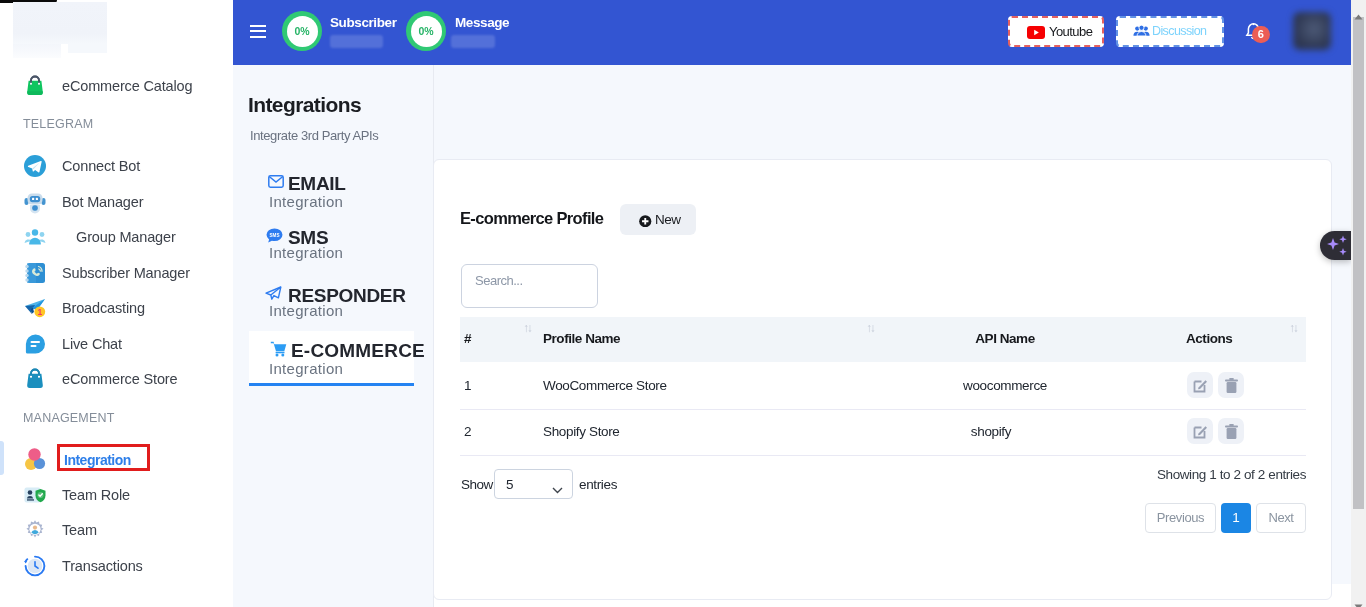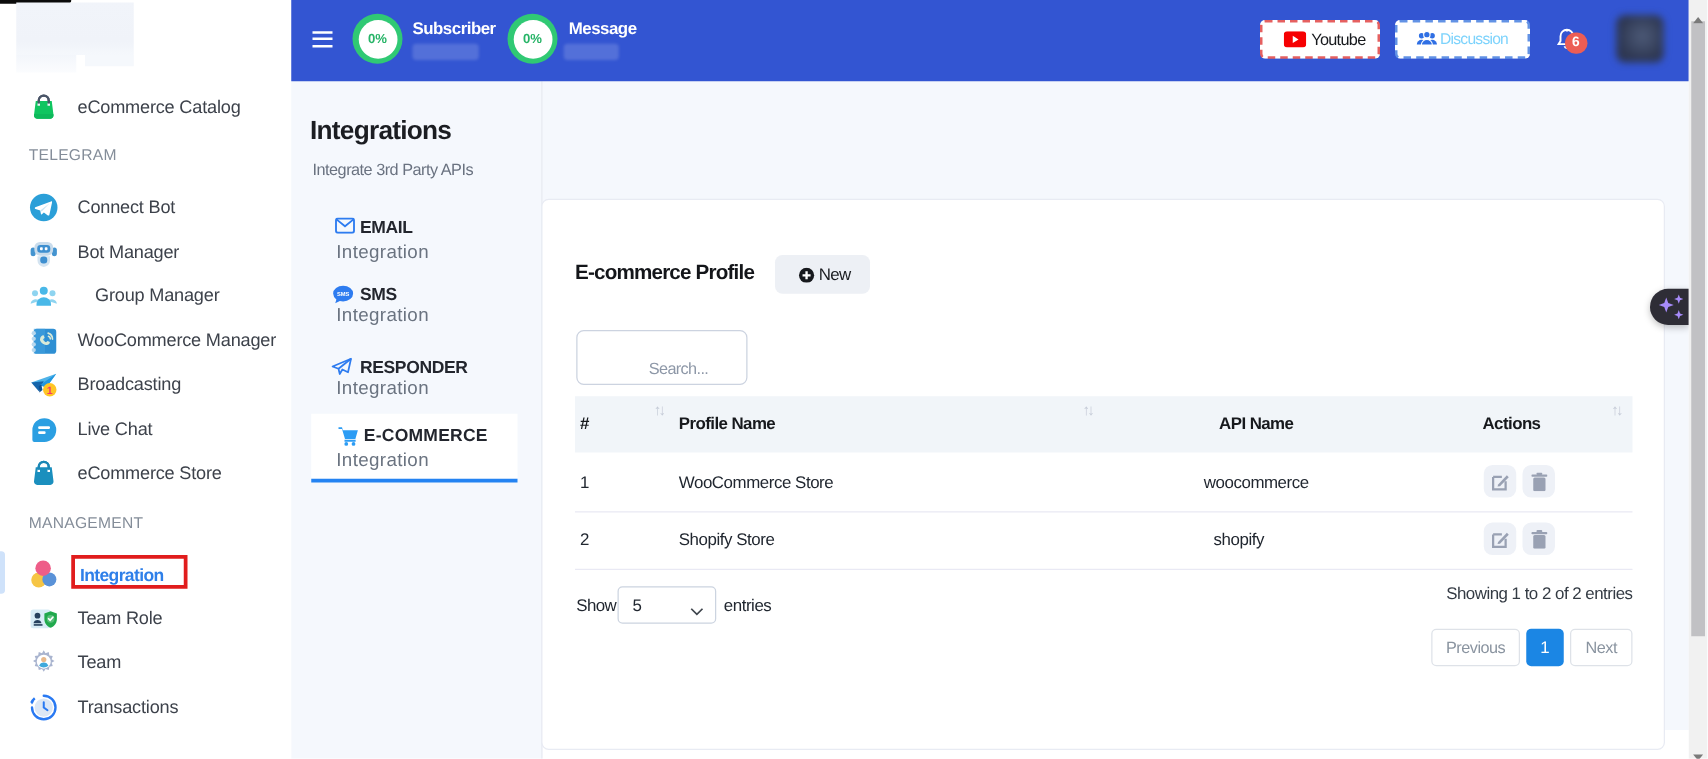--- a/index.html
+++ b/index.html
@@ -3,21 +3,21 @@
 <meta charset="utf-8">
 <style>
   * { margin:0; padding:0; box-sizing:border-box; }
   html,body { width:1366px; height:607px; overflow:hidden; background:#fff;
     font-family:"Liberation Sans", sans-serif; }
   .abs { position:absolute; }
   body { position:relative; }
   .mtext { font-size:14.5px; color:#3d424b; letter-spacing:-0.15px; }
   .mhead { font-size:12.5px; color:#848d99; letter-spacing:0.2px; }
   .icon svg { display:block; }
-  .tablabel { font-size:14px; font-weight:700; color:#23262e; letter-spacing:-0.3px; }
+  .tablabel { font-size:19px; font-weight:700; color:#23262e; letter-spacing:-0.3px; }
   .tabsub { font-size:15px; color:#6a7380; letter-spacing:0.3px; }
   .th { font-size:13.5px; font-weight:700; color:#17191d; letter-spacing:-0.45px; }
   .td { font-size:13.5px; color:#212730; letter-spacing:-0.35px; }
   .sorticon { font-size:12px; color:#c5cbd7; letter-spacing:-2.2px; }
   .actbtn { width:26px; height:26px; background:#eef1f7; border-radius:7px;
             display:flex; align-items:center; justify-content:center; }
   .pgbtn { height:30px; background:#fff; border:1px solid #dee2e8; border-radius:4px;
            color:#8a94a0; font-size:13px; letter-spacing:-0.4px; text-align:center; line-height:28px; }
   .nvlbl { font-size:13.5px; font-weight:700; color:#fff; letter-spacing:-0.4px; }
 </style>
@@ -88,21 +88,21 @@
     <rect x="4" y="2" width="18" height="20" rx="2.5" fill="#2e8fd3"></rect>
     <rect x="4" y="2" width="9" height="20" fill="#44a3e0" opacity="0.55"></rect>
     <circle cx="4" cy="5.5" r="1.7" fill="#b8d8ee"></circle>
         <circle cx="4" cy="10" r="1.7" fill="#b8d8ee"></circle>
     <circle cx="4" cy="14.5" r="1.7" fill="#b8d8ee"></circle>
         <circle cx="4" cy="19" r="1.7" fill="#b8d8ee"></circle>
     <path d="M9 10.5 c0 -1.8 1.6 -3.4 3 -3.2 l.7 1.9 -1.2 1.1 c.3 1 1.2 2 2.3 2.4 l1.3 -1 1.8 .9 c0 1.5 -1.5 2.7 -3 2.4 -2.4 -.5 -4.9 -2.6 -4.9 -4.5 z" fill="#d9ead8"></path>
     <path d="M15.5 5.5 a5 5 0 0 1 3.5 4.8 M15.8 8 a2.3 2.3 0 0 1 1.5 2.1" fill="none" stroke="#d9ead8" stroke-width="1.3" stroke-linecap="round"></path>
   </svg>
     </div>
-  <div class="abs mtext" style="left:62px; top:265px;">WooCommerce Manager</div>
+  <div class="abs mtext" style="left:62px; top:265px;">Subscriber Manager</div>
 
   <div class="abs icon" style="left:23px; top:296px;">
       <svg width="24" height="24" viewBox="0 0 24 24">
     <path d="M2 10 L22 3 L14 14 z" fill="#4fb3e8"></path>
     <path d="M2 10 L12 9 L8 17 z" fill="#1565ab"></path>
     <path d="M22 3 L14 14 L9 12 z" fill="#2196e0"></path>
     <path d="M8 13 l2 -1.5 1 4.5 -2.5 2 z" fill="#0d4f91"></path>
     <circle cx="16.8" cy="15.8" r="5.4" fill="#ffc525"></circle>
     <text x="16.8" y="19" text-anchor="middle" font-size="8.5" font-weight="bold" fill="#f4386a" font-family="Liberation Sans">1</text>
   </svg>
@@ -264,21 +264,21 @@
   <div class="abs" style="left:26px; top:49px; font-size:16.5px; font-weight:700; color:#14161a; letter-spacing:-0.65px;">E-commerce Profile</div>
 
   <div class="abs" style="left:186px; top:44px; width:76px; height:31px; background:#edf0f5; border-radius:6px;"></div>
   <div class="abs" style="left:205px; top:53px;"><svg width="12.5" height="12.5" viewBox="0 0 14 14">
     <circle cx="7" cy="7" r="6.8" fill="#17191d"></circle>
     <path d="M7 3.4 v7.2 M3.4 7 h7.2" stroke="#fff" stroke-width="2.1"></path>
   </svg></div>
   <div class="abs" style="left:221px; top:52px; font-size:13.5px; color:#1a1c20; letter-spacing:-0.5px;">New</div>
 
   <div class="abs" style="left:27px; top:104px; width:137px; height:44px; background:#fff; border:1px solid #ccd3e0; border-radius:6px;"></div>
-  <div class="abs" style="left:41px; top:127px; font-size:13px; color:#8d97a7; letter-spacing:-0.5px;margin-left:44px;">Search...</div>
+  <div class="abs" style="left:41px; top:113px; font-size:13px; color:#8d97a7; letter-spacing:-0.5px;">Search...</div>
 
   <div class="abs" style="left:26px; top:157px; width:846px; height:45px; background:#f1f5f9;"></div>
   <div class="abs th" style="left:30px; top:171px;">#</div>
   <div class="abs sorticon" style="left:89px; top:161px;">↑↓</div>
   <div class="abs th" style="left:109px; top:171px;">Profile Name</div>
   <div class="abs sorticon" style="left:432px; top:161px;">↑↓</div>
   <div class="abs th" style="left:486px; top:171px; width:170px; text-align:center;">API Name</div>
   <div class="abs th" style="left:752px; top:171px;">Actions</div>
   <div class="abs sorticon" style="left:855px; top:161px;">↑↓</div>
 

